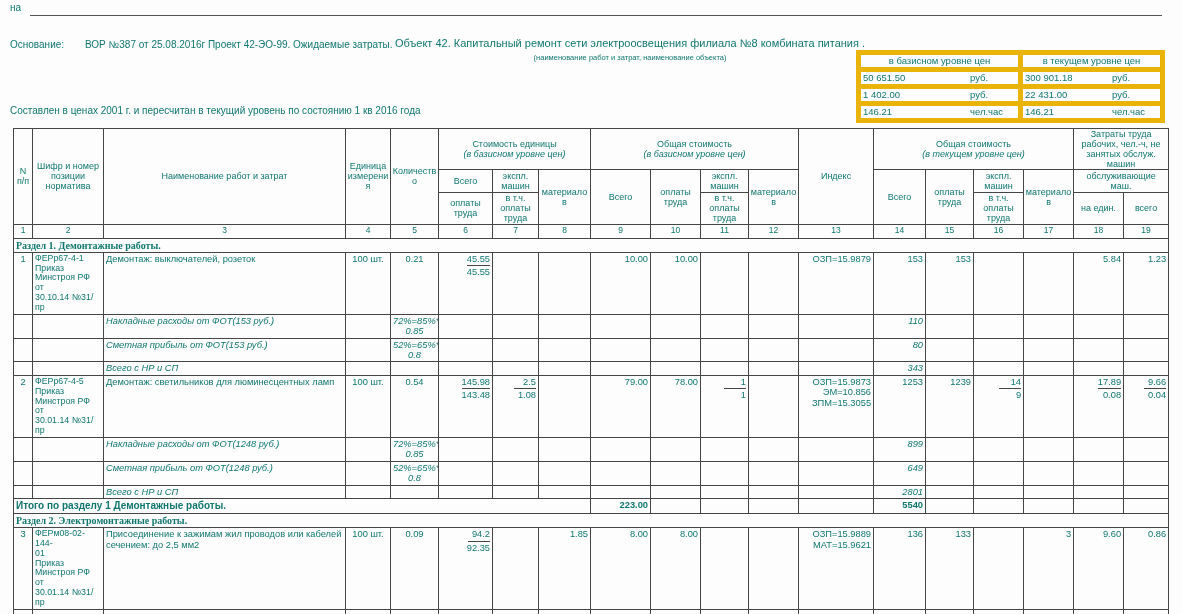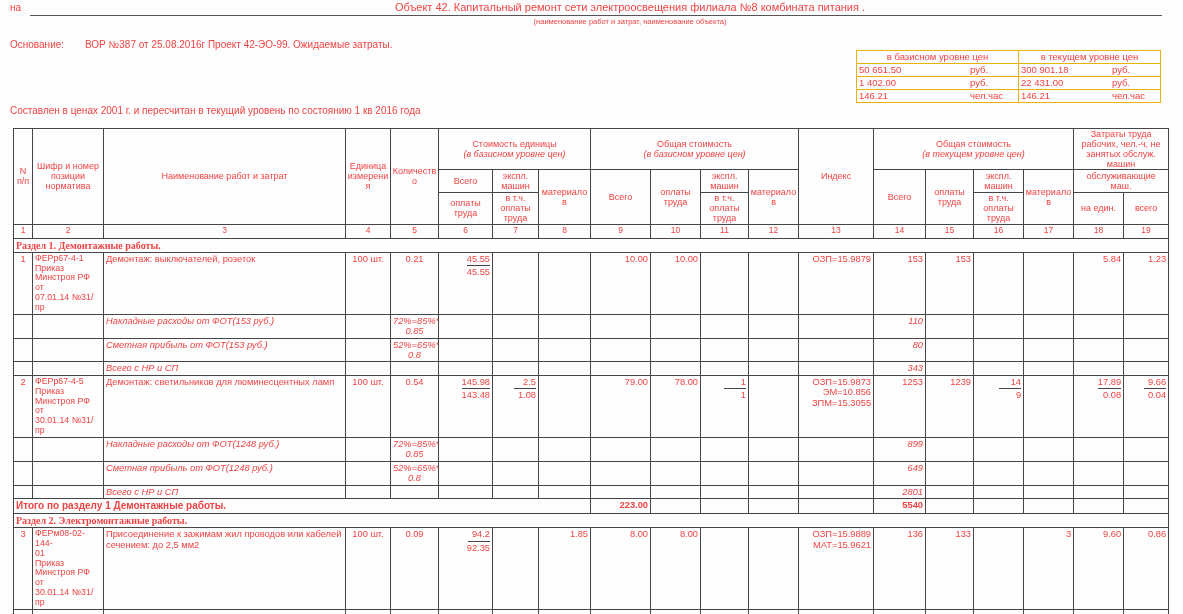--- a/index.html
+++ b/index.html
@@ -1,31 +1,31 @@
 <!DOCTYPE html>
 <html><head>
 <meta charset="utf-8">
 <style>
   html,body{margin:0;padding:0;background:#e8e8e8;}
   .page{position:relative;width:1183px;height:614px;background:#fdfdfd;overflow:hidden;
-        font-family:"Liberation Sans",sans-serif;color:#ef4444;}
+        font-family:"Liberation Sans",sans-serif;color:#0f766e;}
   .abs{position:absolute;}
   .small{font-size:10px;}
   .tiny{font-size:7.5px;}
-  .tc{text-align:center;}
+  .tc{text-align:center;margin-top:36px;}
   .tr{text-align:right;}
   .it{font-style:italic;}
   .b{font-weight:bold;margin-left:19px;}
   .pre{white-space:pre-line;}
   
   .head-line{position:absolute;left:30px;top:0;width:1132px;height:15px;border-bottom:1px solid #555;}
   
   table.summary{position:absolute;left:856px;top:50px;width:304px;border-collapse:collapse;
         table-layout:fixed;font-size:9.5px;}
-  table.summary td,table.summary th{border:1px solid #eab308;padding:0 2px;font-weight:normal;
+  table.summary td,table.summary th{border:5px solid #eab308;padding:0 2px;font-weight:normal;
         height:12px;line-height:12px;overflow:hidden;}
   .srow{display:flex;}
   .sval{flex:1;}
   .sunit{width:46px;padding-left:4px;text-align:left;}
   .sum-labels{position:absolute;left:701px;top:63px;font-size:9.5px;line-height:13px;}
   
   table.main{position:absolute;left:13px;top:128px;width:1155px;border-collapse:collapse;
         table-layout:fixed;font-size:9.3px;}
   table.main td,table.main th{border:1px solid #454545;padding:1px 2px;vertical-align:top;
         overflow:hidden;line-height:1.12;}
@@ -221,21 +221,21 @@
 
     <tr class="sec" style="height:13px">
       <td colspan="19">Раздел 1. Демонтажные работы.</td>
     </tr>
 
     <tr style="height:62px">
       <td class="tc">1</td>
       <td class="pre code">ФЕРр67-4-1
 Приказ
 Минстроя РФ от
-07.01.14 №31/пр</td>
+30.10.14 №31/пр</td>
       <td>Демонтаж: выключателей, розеток</td>
       <td class="tc">100 шт.</td>
       <td class="tc">0.21</td>
       <td>
             <div class="frac"><span class="ft">45.55</span><span class="fb">45.55</span></div>
           </td>
       <td class="e"></td>
       <td class="e"></td>
       <td class="tr">10.00</td>
       <td class="tr">10.00</td>

